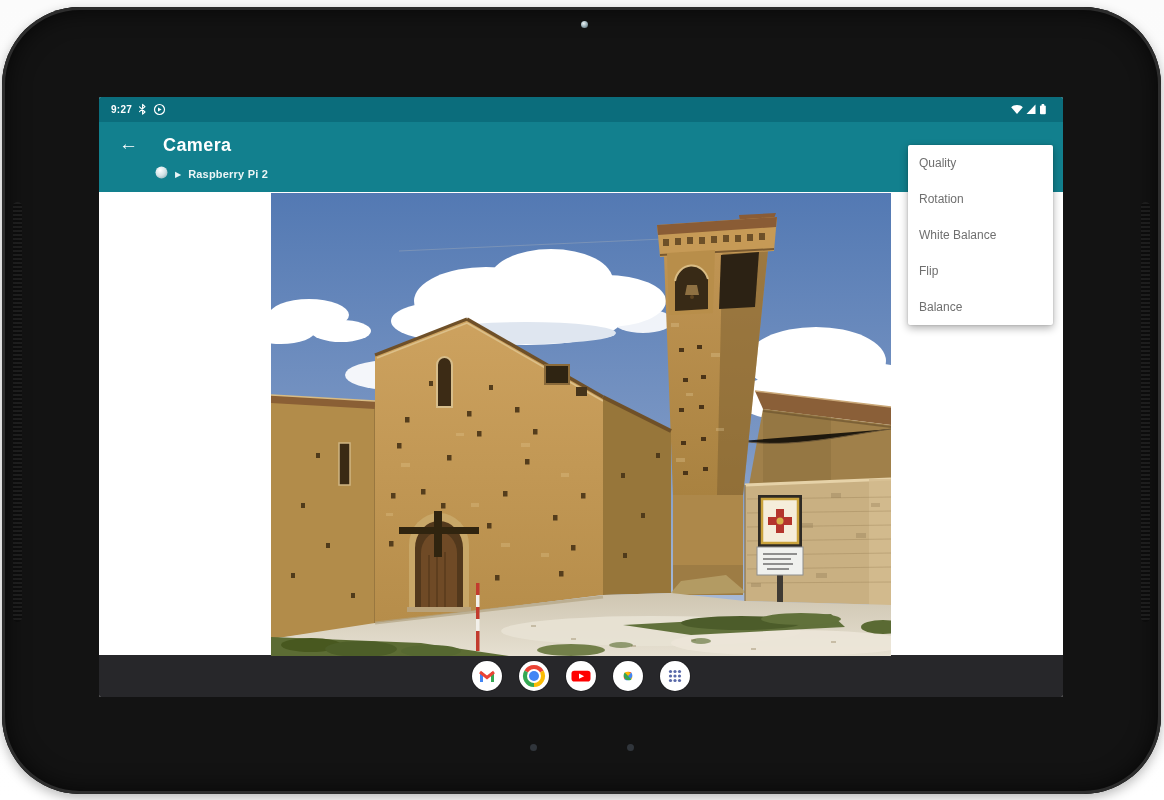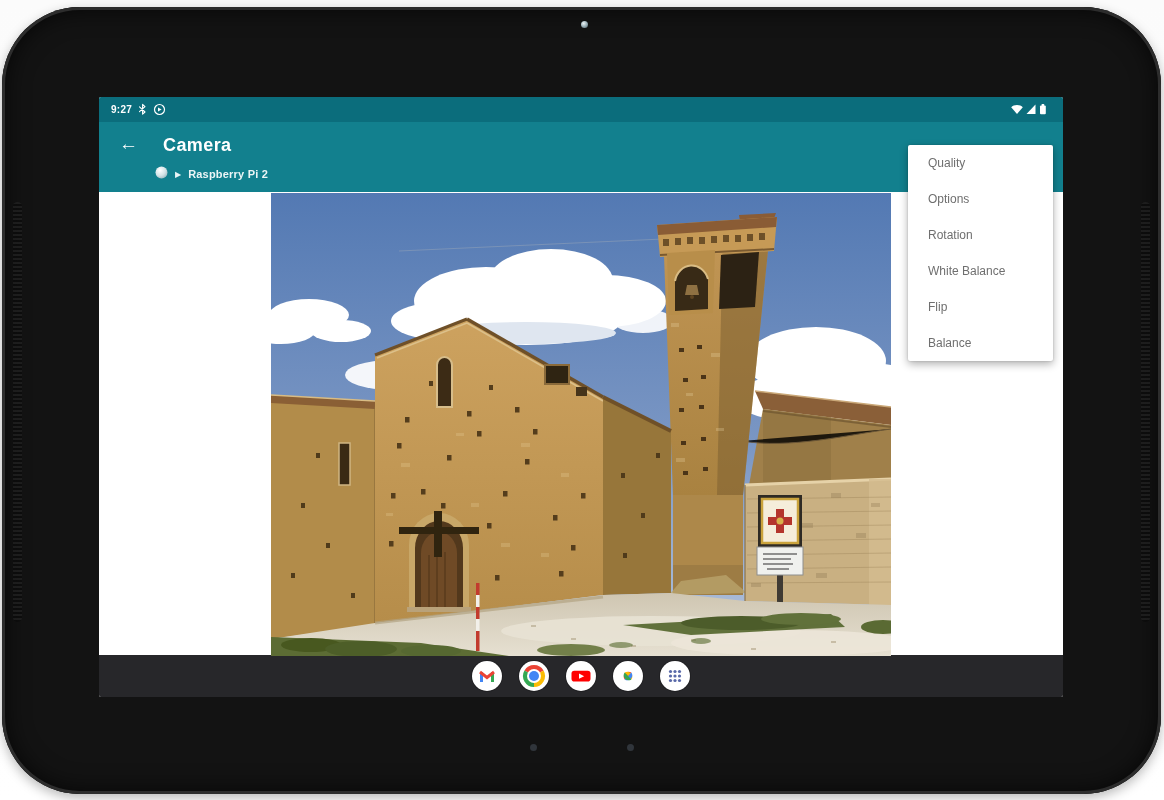--- a/index.html
+++ b/index.html
@@ -54,21 +54,21 @@
   .photo{position:absolute;left:172px;top:1px;width:620px;height:463px;}
   
   .dock{height:42px;background:#27272a;flex:0 0 auto;display:flex;align-items:center;justify-content:center;gap:17px;}
   .dock-icon{width:30px;height:30px;border-radius:50%;background:#fff;display:flex;align-items:center;justify-content:center;box-shadow:0 0 0 1px rgba(0,0,0,.18);cursor:pointer;}
   .dock-icon svg{display:block;}
   
   .menu{
     position:absolute;left:809px;top:23px;width:145px;background:#fff;z-index:20;
     border-radius:2px;box-shadow:0 3px 9px rgba(0,0,0,.32), 0 0 2px rgba(0,0,0,.2);
   }
-  .menu-item{height:36px;display:flex;align-items:center;padding-left:20px;font-size:12px;color:#6f6f6f;cursor:pointer;}
+  .menu-item{height:36px;display:flex;align-items:center;padding-left:11px;font-size:12px;color:#6f6f6f;cursor:pointer;}
 </style>
 </head>
 <body>
 
 <div class="tablet">
   <div class="grille left"></div>
   <div class="grille right"></div>
 </div>
 <div class="camera-dot"></div>
 <div class="bottom-dot d1"></div>
@@ -382,21 +382,20 @@
         <rect x="205" y="390" width="3.5" height="12" fill="#c23b2e"></rect>
         <rect x="205" y="402" width="3.5" height="12" fill="#f2f0ea"></rect>
         <rect x="205" y="414" width="3.5" height="12" fill="#c23b2e"></rect>
         <rect x="205" y="426" width="3.5" height="12" fill="#f2f0ea"></rect>
         <rect x="205" y="438" width="3.5" height="20" fill="#c23b2e"></rect>
       </g>
     </svg>
 
     <div class="menu" style="top:-47px;">
       <div class="menu-item">Quality</div>
-      <div class="menu-item">Options</div>
       <div class="menu-item">Rotation</div>
       <div class="menu-item">White Balance</div>
       <div class="menu-item">Flip</div>
       <div class="menu-item">Balance</div>
     </div>
   </div>
 
   <div class="dock">
     <div class="dock-icon" title="Gmail">
       <svg width="30" height="30" viewBox="0 0 30 30">

